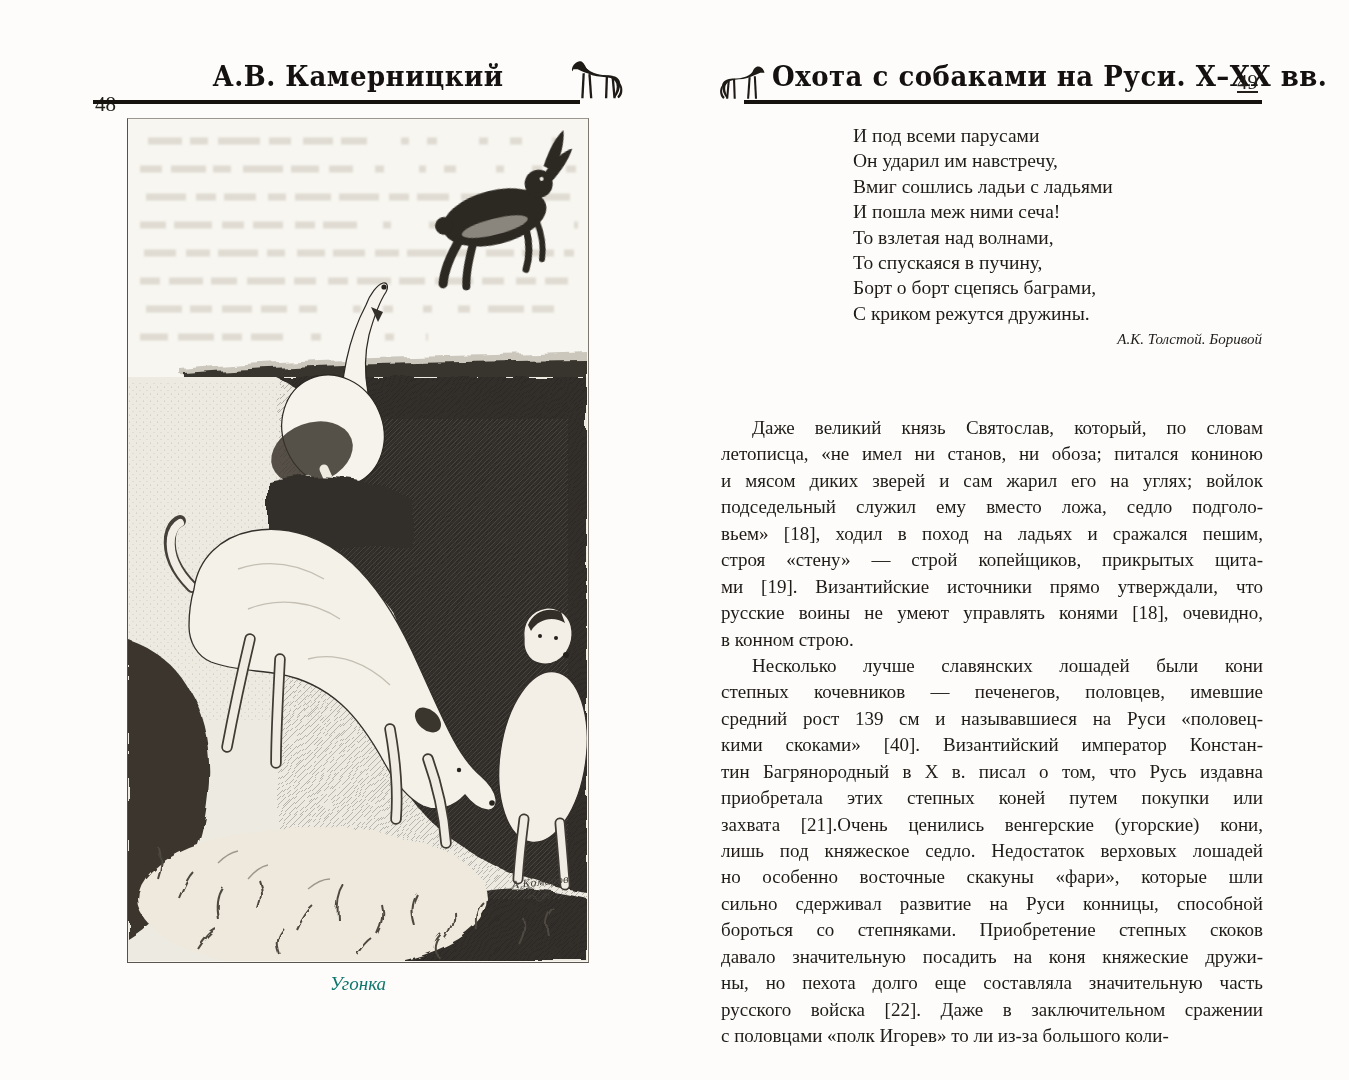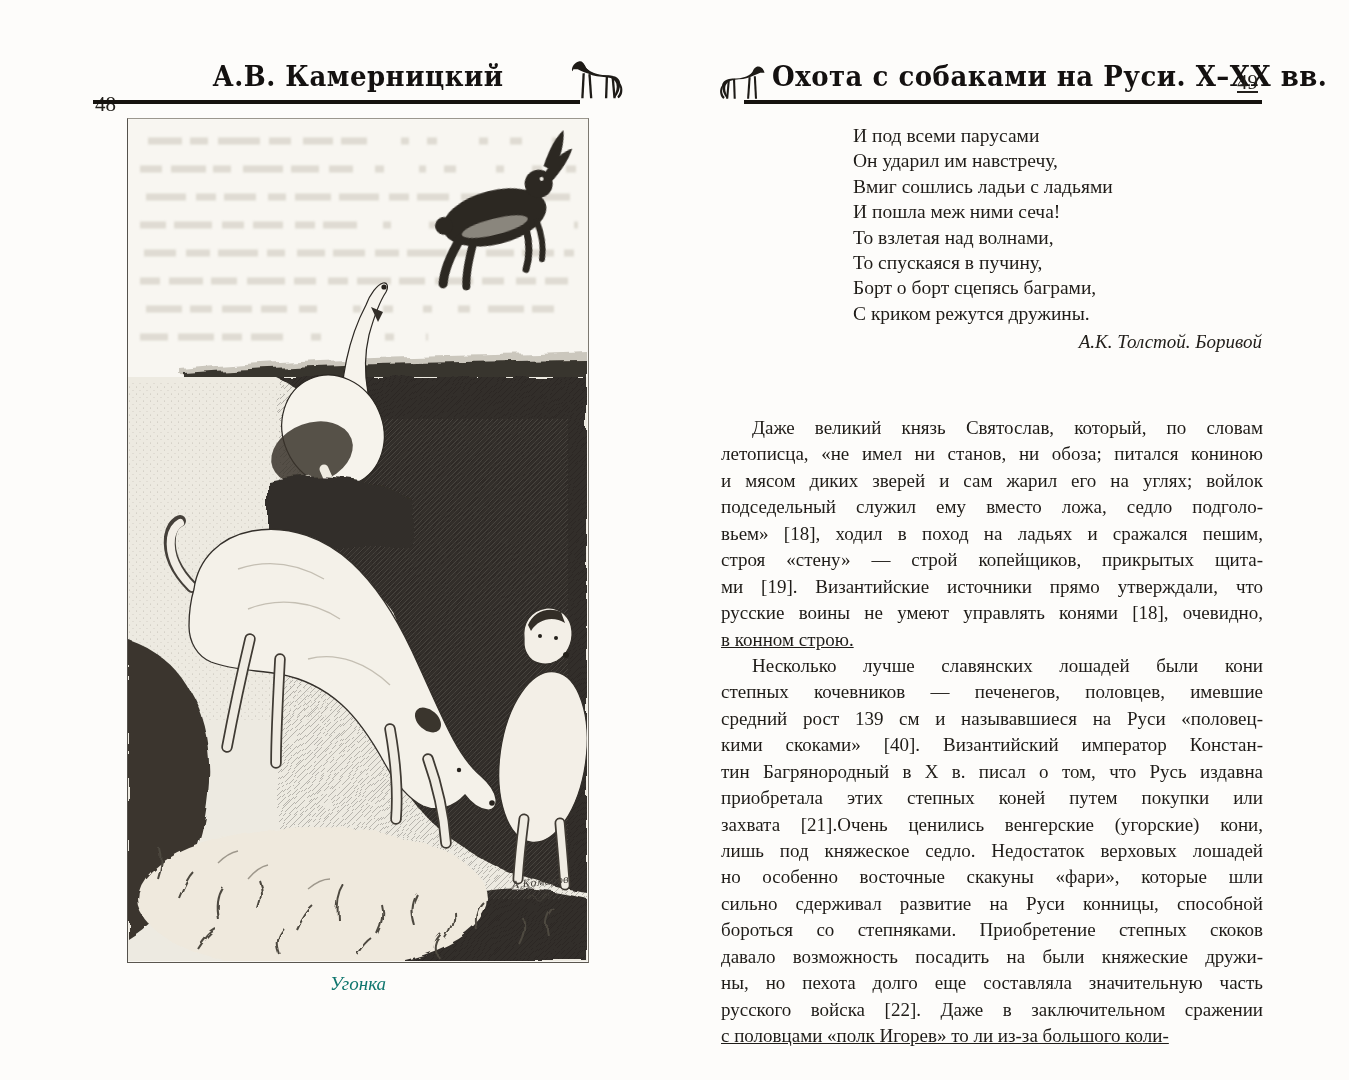--- a/index.html
+++ b/index.html
@@ -17,28 +17,28 @@
   .figure{left:127px;top:118px;width:462px;height:845px;
           border-left:1.5px solid #55524c;border-right:1.5px solid #7d7971;
           border-top:1px solid #9b978e;border-bottom:1.5px solid #5a564f;
           background:#f8f6f1;box-sizing:border-box;}
   .figcaption{left:127px;top:973px;width:462px;text-align:center;font-style:italic;
               font-size:19px;color:#0f766e;}
 
   
   .poem{left:853px;top:123px;width:409px;font-size:19.5px;}
   .poem-line{line-height:25.4px;white-space:nowrap;}
-  .attribution{margin-top:5px;text-align:right;font-style:italic;font-size:19px;color:#23201c;}
+  .attribution{margin-top:5px;text-align:right;font-style:italic;font-size:15px;color:#23201c;}
 
   
   .bodytext{left:721px;top:371px;width:542px;font-size:19px;margin-top:44px;}
   .para{margin:0;}
   .bline{line-height:26.45px;height:26.45px;text-align:justify;text-align-last:justify;
          overflow:hidden;}
-  .bline.last{text-align-last:left;text-decoration:underline;}
+  .bline.last{text-align-last:left;}
   .bline.first{text-indent:31px;}
 
   svg{display:block;}
 </style>
 </head>
 <body>
 
 <div class="spread">
 
   <div class="abs pagenum" style="left:95px;top:70px;margin-top:22px;">48</div>
@@ -266,20 +266,20 @@
         <div class="bline">степных кочевников — печенегов, половцев, имевшие</div>
         <div class="bline">средний рост 139 см и называвшиеся на Руси «половец-</div>
         <div class="bline">кими скоками» [40]. Византийский император Констан-</div>
         <div class="bline">тин Багрянородный в X в. писал о том, что Русь издавна</div>
         <div class="bline">приобретала этих степных коней путем покупки или</div>
         <div class="bline">захвата [21].Очень ценились венгерские (угорские) кони,</div>
         <div class="bline">лишь под княжеское седло. Недостаток верховых лошадей</div>
         <div class="bline">но особенно восточные скакуны «фари», которые шли</div>
         <div class="bline">сильно сдерживал развитие на Руси конницы, способной</div>
         <div class="bline">бороться со степняками. Приобретение степных скоков</div>
-        <div class="bline">давало возможность посадить на были княжеские дружи-</div>
+        <div class="bline">давало значительную посадить на коня княжеские дружи-</div>
         <div class="bline">ны, но пехота долго еще составляла значительную часть</div>
         <div class="bline">русского войска [22]. Даже в заключительном сражении</div>
         <div class="bline last">с половцами «полк Игорев» то ли из-за большого коли-</div>
       </div>
     </div>
 
 </div>
 
 </body></html>

